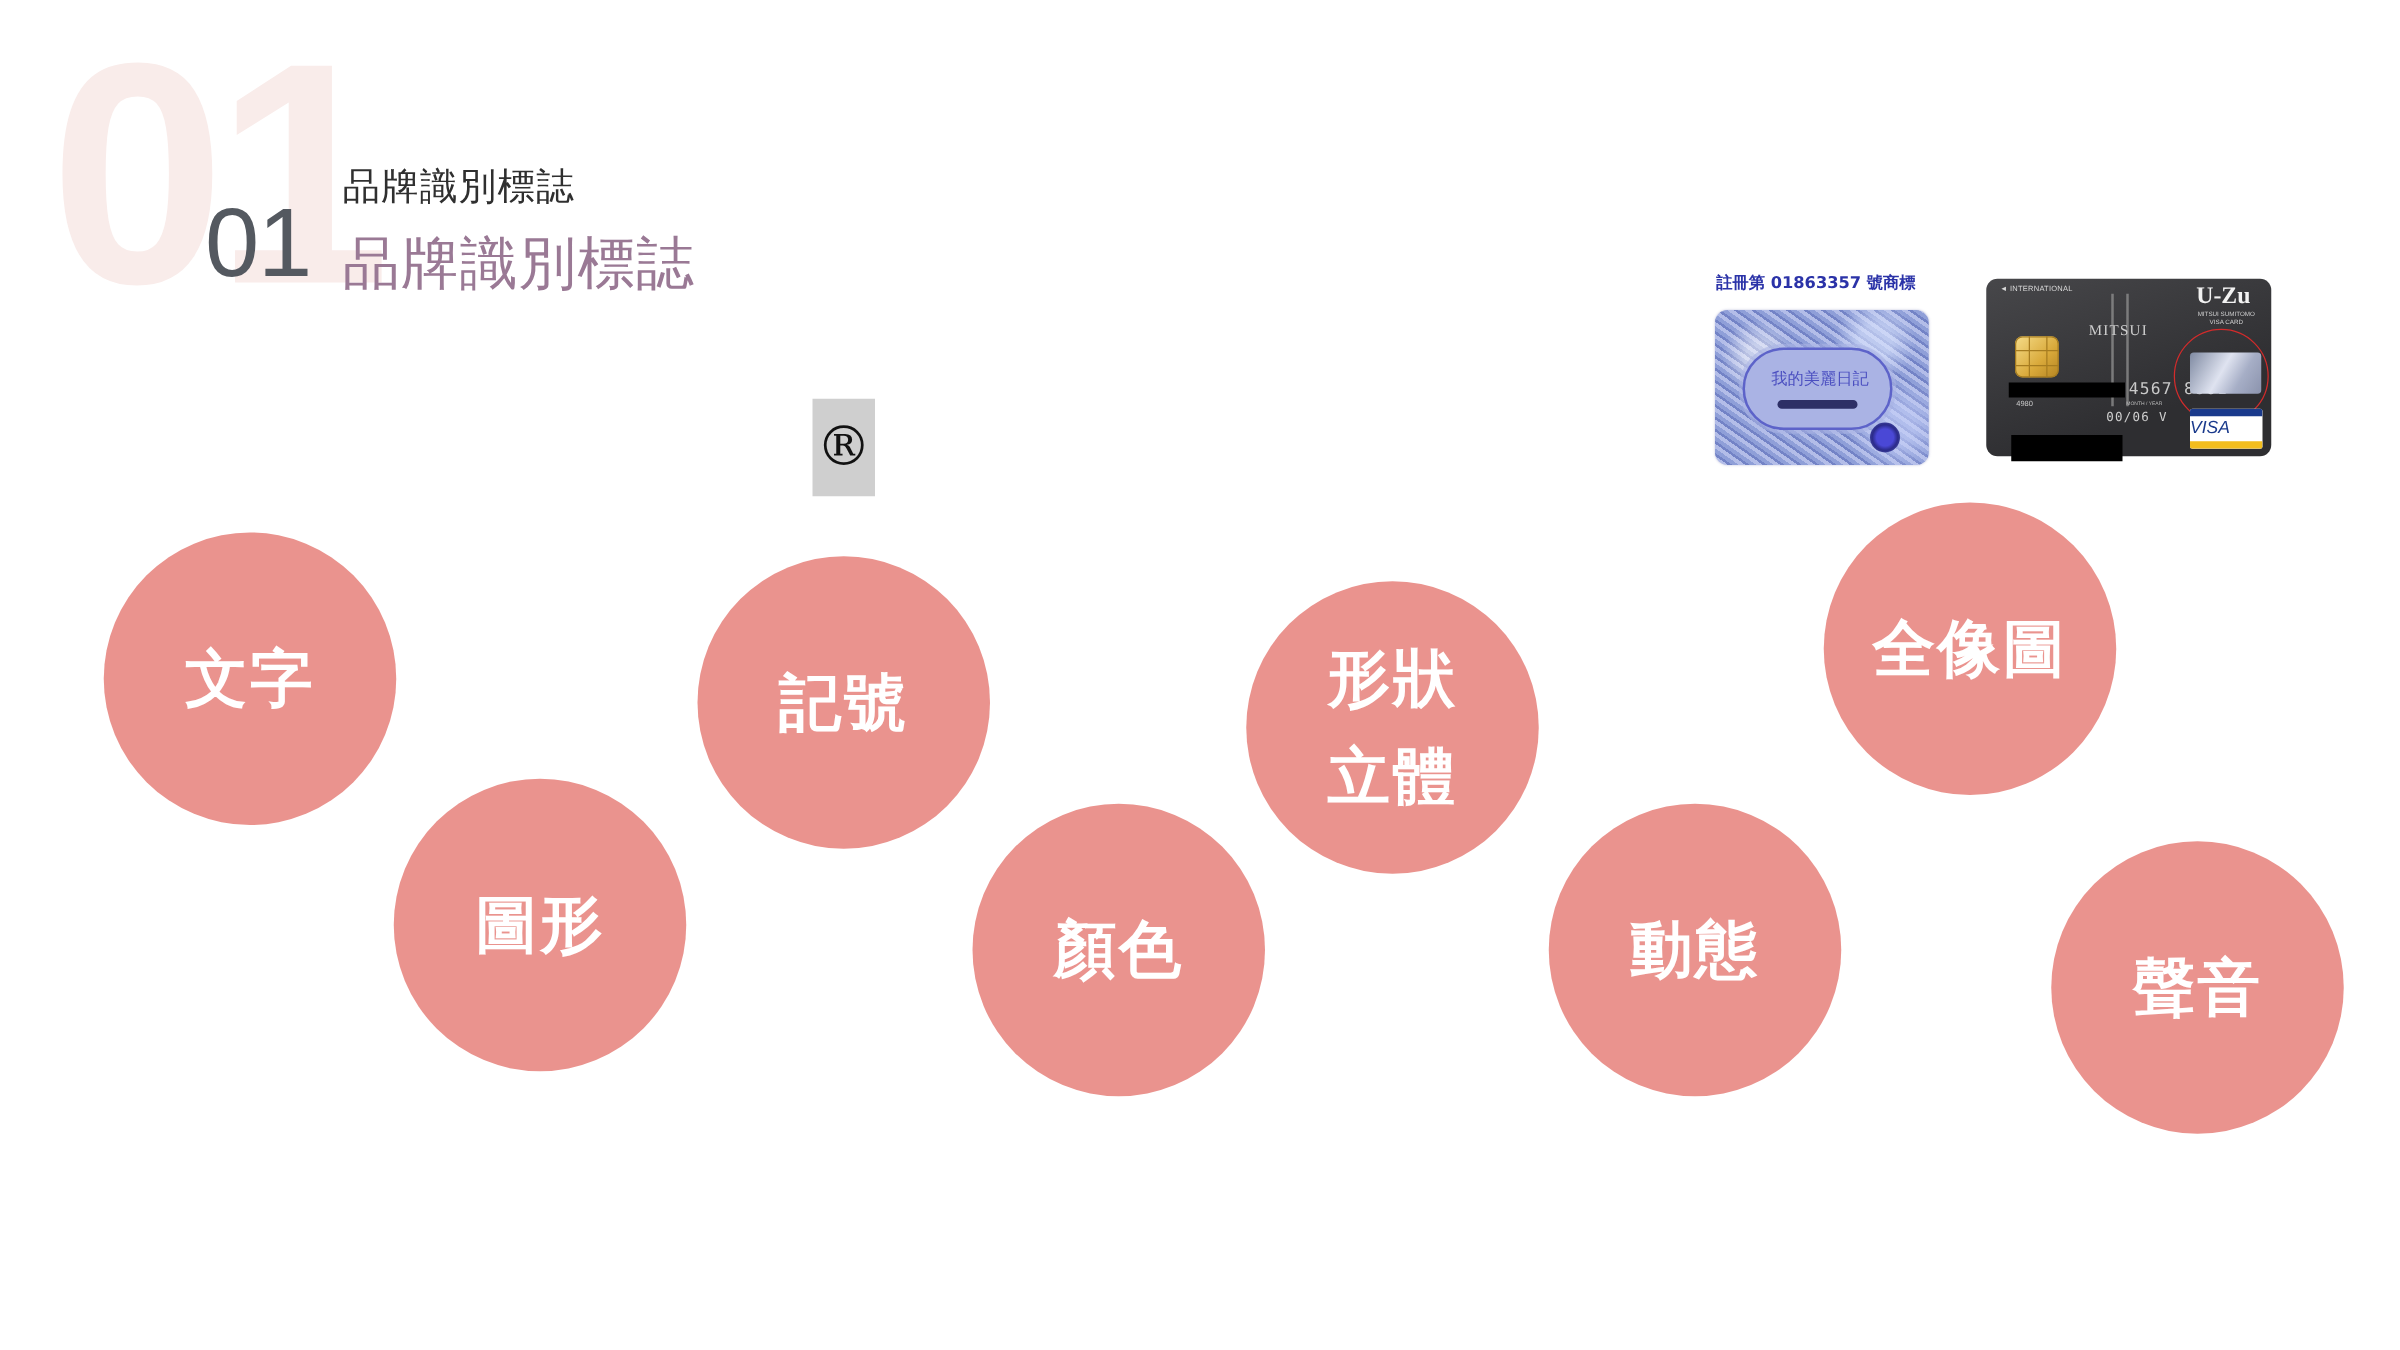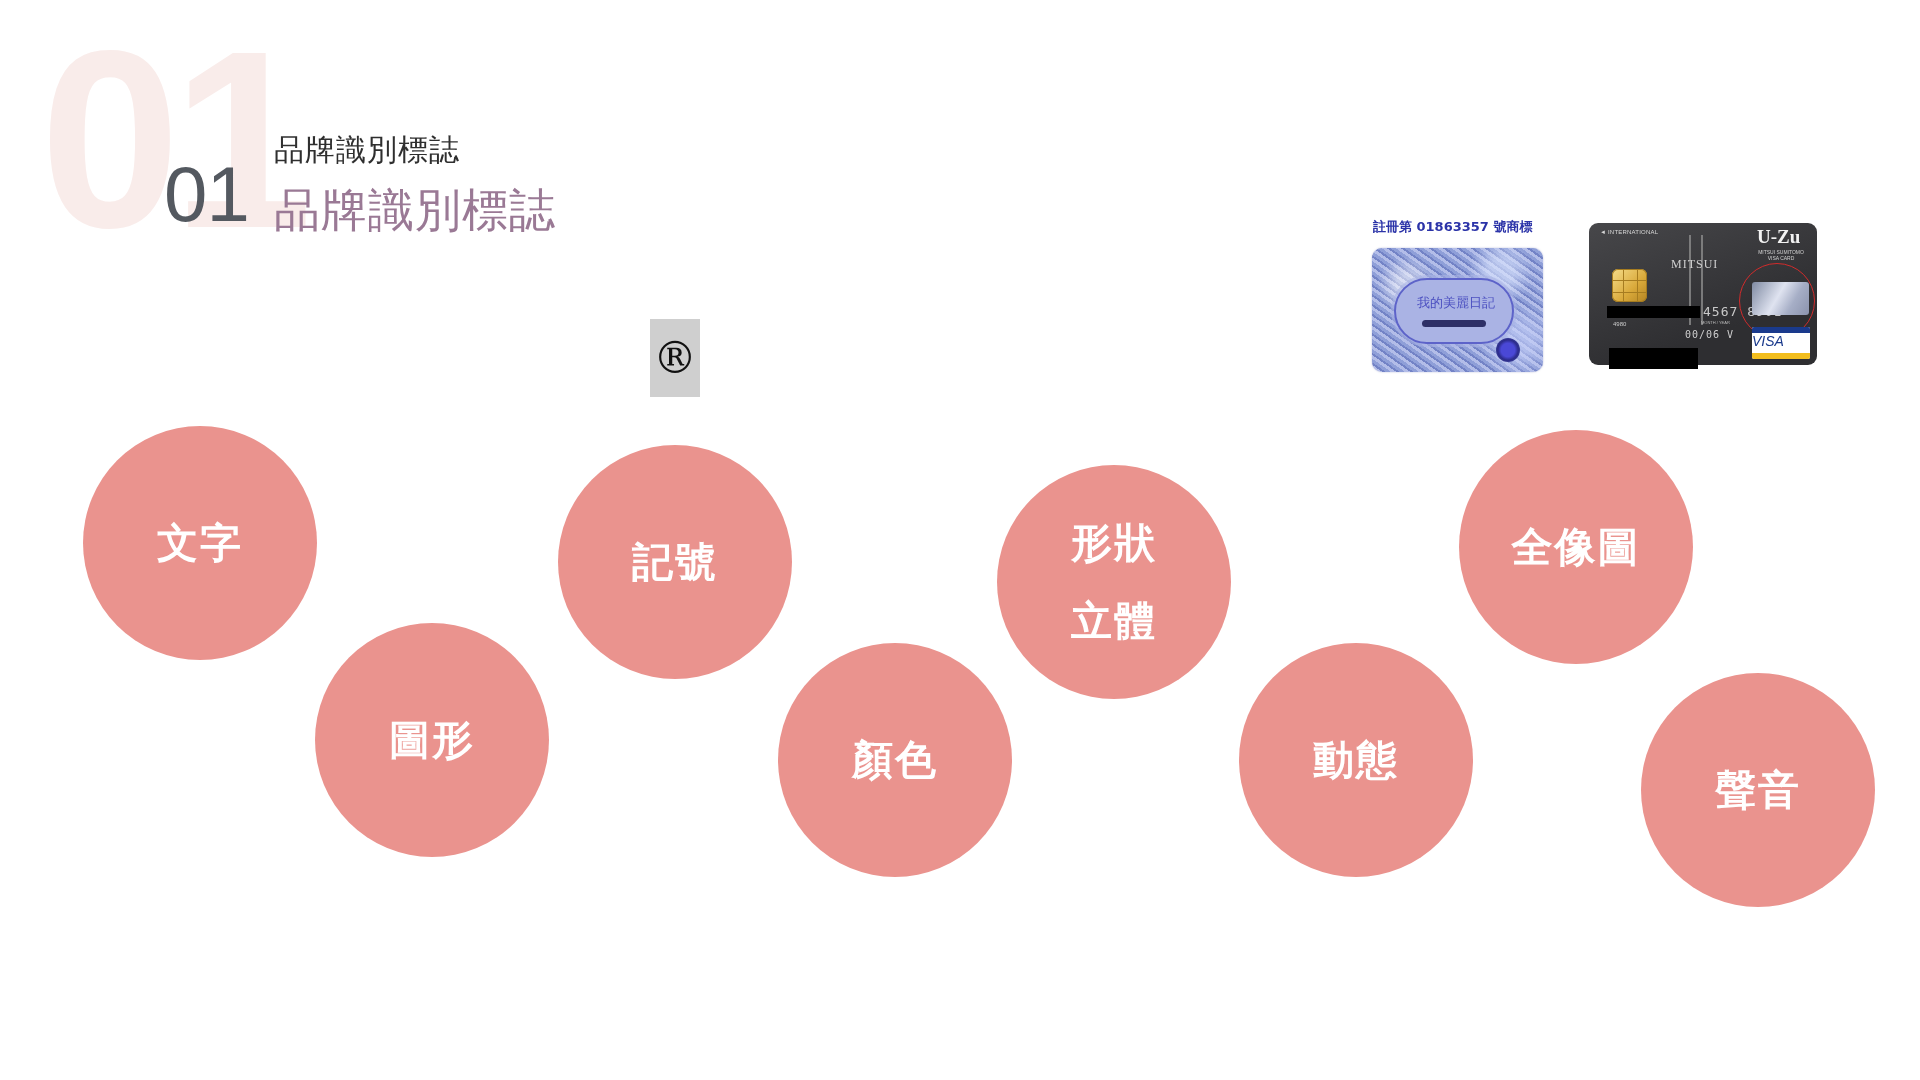--- a/index.html
+++ b/index.html
@@ -35,21 +35,21 @@
   .reg-box span {
     font-family: "DejaVu Serif", serif; font-size: 44px; color: #111; line-height: 1;
   }
 
   .circle {
     position: absolute; width: 234px; height: 234px; border-radius: 50%;
     background: #ea938e; display: flex; flex-direction: column;
     align-items: center; justify-content: center; cursor: pointer;
   }
   .circle .lbl {
-    color: #ffffff; font-weight: bold; font-size: 41px; line-height: 78px;
+    color: #ffffff; font-weight: bold; font-size: 50px; line-height: 78px;
     letter-spacing: 2px; white-space: nowrap;
     font-family: "DejaVu Sans", sans-serif;
   }
 
   
   .reg-caption {
     position: absolute; left: 1373px; top: 218px; width: 172px;
     font-size: 13px; font-weight: bold; color: #2b33a8; white-space: nowrap;
     line-height: 18px; letter-spacing: 0px;
   }
@@ -138,21 +138,21 @@
 <div class="circle" style="left:778px; top:643px;">
   <span class="lbl">顏色</span>
 </div>
 <div class="circle" style="left:997px; top:465px;">
   <span class="lbl">形狀</span>
   <span class="lbl">立體</span>
 </div>
 <div class="circle" style="left:1239px; top:643px;">
   <span class="lbl">動態</span>
 </div>
-<div class="circle" style="left:1459px; top:430px;">
+<div class="circle" style="left:1459px; top:402px;">
   <span class="lbl">全像圖</span>
 </div>
 <div class="circle" style="left:1641px; top:673px;">
   <span class="lbl">聲音</span>
 </div>
 
 <div class="reg-caption">註冊第 01863357 號商標</div>
 <div class="hologram">
   <div class="holo-cloud">
     <div class="holo-cloud-text">我的美麗日記</div>

